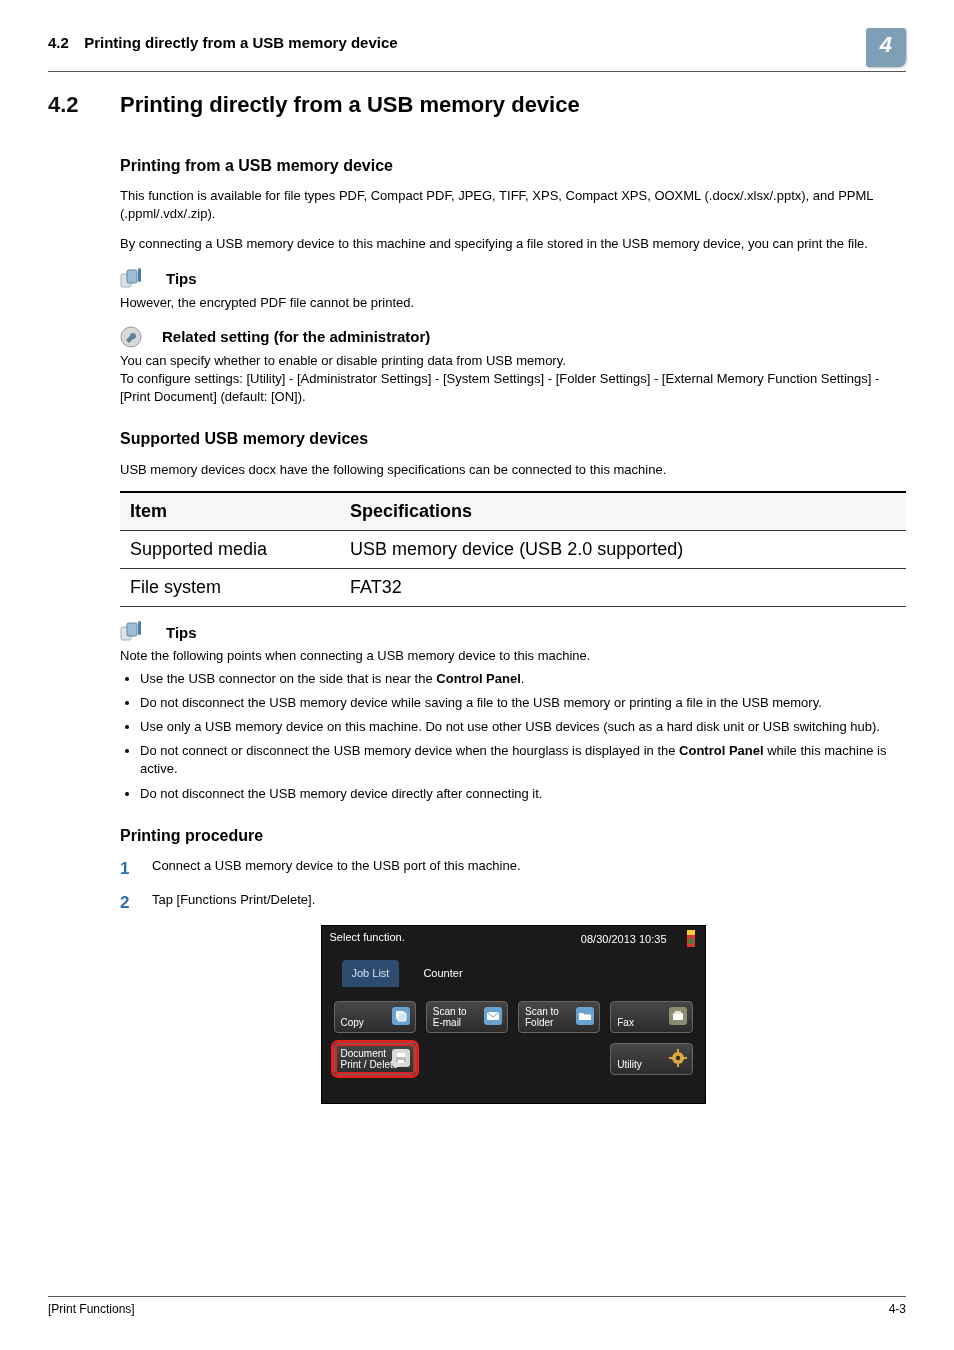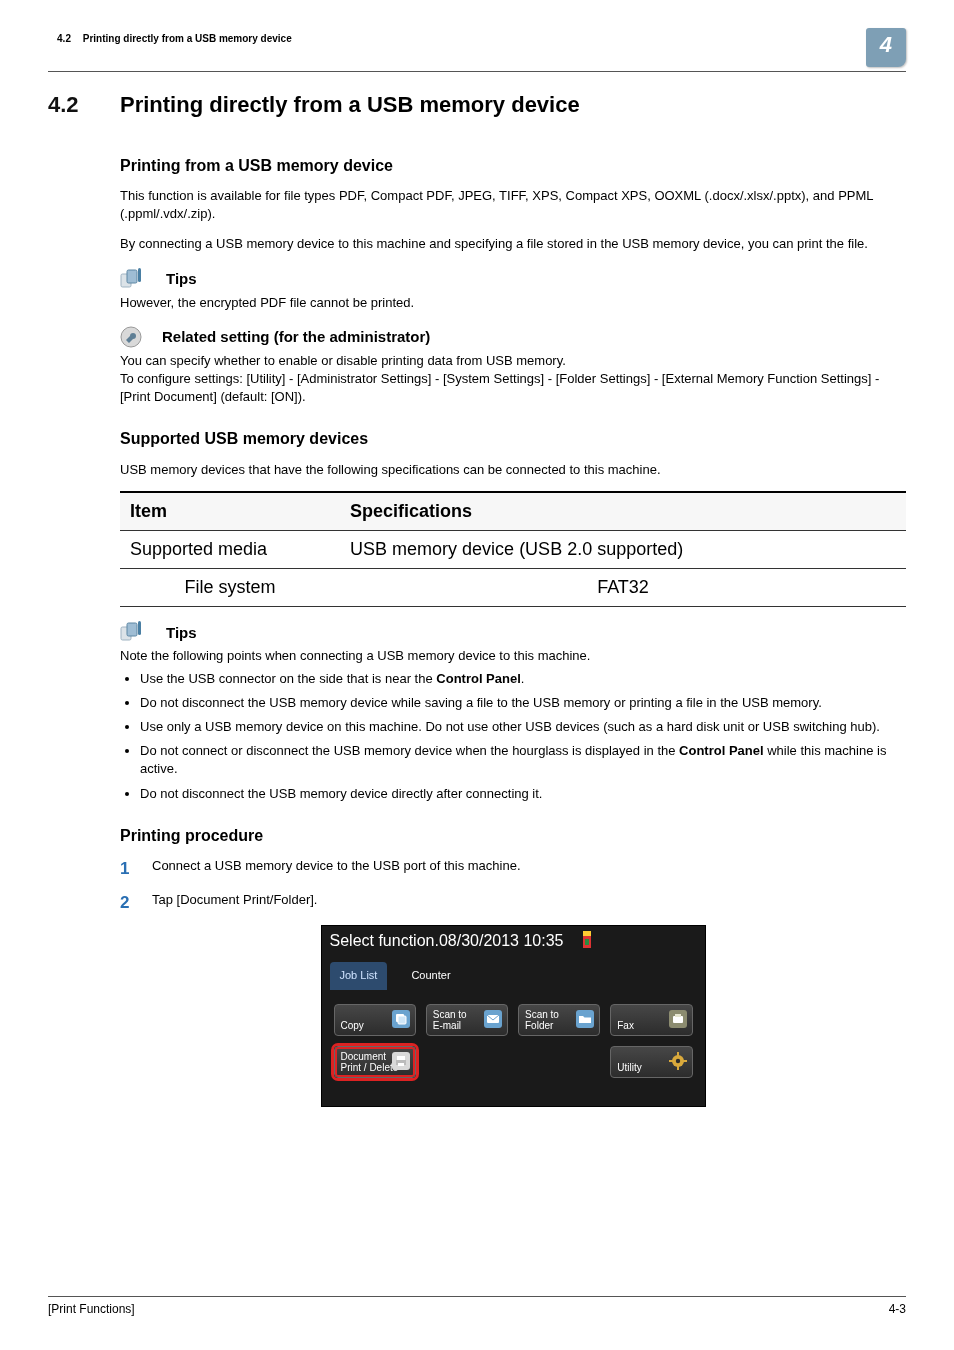--- a/index.html
+++ b/index.html
@@ -21,23 +21,22 @@
   }
   .header-row {
     display: flex;
     align-items: flex-start;
     justify-content: space-between;
     border-bottom: 1px solid #555;
     padding-bottom: 4px;
     margin-bottom: 18px;
   }
   .header-text {
-    font-size: 10px;
-    font-weight: bold;
-    text-align: center;
+    font-size: 15px;
+    font-weight: bold;
   }
   .header-num {
     display: inline-block;
     min-width: 32px;
   }
   .chapter-tab {
     background: #7e9fb5;
     color: #fff;
     font-size: 22px;
     font-weight: bold;
@@ -108,21 +107,20 @@
     padding: 6px 10px;
     border-top: 1px solid #333;
   }
   table.spec th {
     border-top: 2px solid #000;
     background: #f7f7f7;
     font-weight: bold;
   }
   table.spec tr:last-child td {
     border-bottom: 1px solid #333;
-    text-align: center;
   }
   ul.bullets {
     list-style: disc;
     padding-left: 20px;
     font-size: 13px;
     margin: 2px 0 12px 0;
   }
   ul.bullets li {
     margin-bottom: 6px;
   }
@@ -143,32 +141,33 @@
     width: 383px;
     margin: 6px auto 0 auto;
     background: #1a1a1a;
     border: 1px solid #000;
     color: #fff;
     font-family: Arial, sans-serif;
     font-size: 11px;
   }
   .scr-top {
     display: flex;
+    justify-content: space-between;
     padding: 4px 8px 2px 8px;
-    font-size: 16px;
+    font-size: 11px;
   }
   .usb-ind {
     display: flex;
     align-items: center;
     gap: 2px;
   }
   .scr-tabs {
     display: flex;
     gap: 14px;
-    padding: 8px 12px 4px 8px;
+    padding: 8px 12px 4px 20px;
     font-size: 11px;
   }
   .tab {
     padding: 6px 10px;
     border-radius: 4px 4px 0 0;
     color: #fff;
   }
   .tab.sel {
     background: #2d4b6e;
     color: #cfe3ff;
@@ -262,21 +261,21 @@
           <circle cx="11" cy="11" r="10" fill="#d9d9d9" stroke="#999"></circle>
           <path d="M6 14 l4 -4 a3 3 0 1 1 3 3 l-4 4 z" fill="#5f7f95"></path>
         </svg>
       </span>
       <span>Related setting (for the administrator)</span>
     </div>
     <p class="para" style="margin-bottom:0;">You can specify whether to enable or disable printing data from USB memory.</p>
     <p class="para">To configure settings: [Utility] - [Administrator Settings] - [System Settings] - [Folder Settings] - [External Memory Function Settings] - [Print Document] (default: [ON]).</p>
 
     <h2 class="subheading">Supported USB memory devices</h2>
-    <p class="para">USB memory devices that have the following specifications can be connected to this machine.</p>
+    <p class="para">USB memory devices docx have the following specifications can be connected to this machine.</p>
 
     <table class="spec">
       <tbody>
           <tr>
         <th style="width:28%;">Item</th>
         <th>Specifications</th>
       </tr>
       <tr>
         <td>Supported media</td>
         <td>USB memory device (USB 2.0 supported)</td>
@@ -312,21 +311,21 @@
     </ul>
 
     <h2 class="subheading">Printing procedure</h2>
 
     <div class="step-row">
       <div class="step-num">1</div>
       <div>Connect a USB memory device to the USB port of this machine.</div>
     </div>
     <div class="step-row">
       <div class="step-num">2</div>
-      <div>Tap [Document Print/Folder].</div>
+      <div>Tap [Functions Print/Delete].</div>
     </div>
 
     <div class="screenshot">
       <div class="scr-top">
         <span>Select function.</span>
         <div style="display:flex; align-items:center; gap:18px;">
           <span>08/30/2013 10:35</span>
           <span class="usb-ind">
             <svg width="12" height="20" viewBox="0 0 12 20">
               <rect x="2" y="0" width="8" height="5" fill="#ffcc33"></rect>

